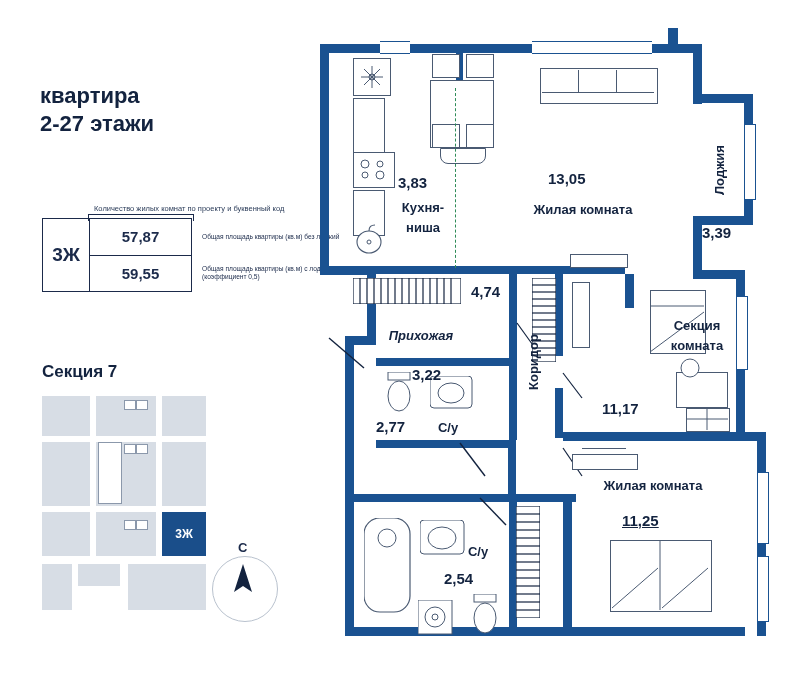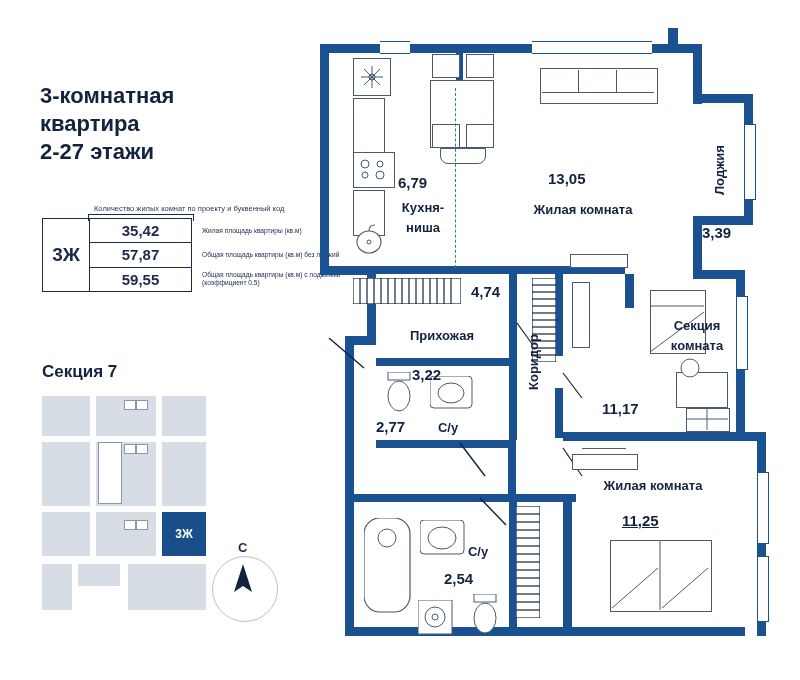--- a/index.html
+++ b/index.html
@@ -49,35 +49,30 @@
   .dash{position:absolute;border-left:1px dashed #2e8b57;}
   .win{position:absolute;background:#ffffff;border-top:1px solid #1a5291;border-bottom:1px solid #1a5291;}
 </style>
 </head>
 <body>
 
 <div class="panel-left">
 
 
   <div class="apt-title">
-    <div>3-комнатная</div>
     <div>квартира</div>
     <div>2-27 этажи</div>
   </div>
 
   <div class="spec">
     <div class="spec-caption-rule"></div>
     <div class="spec-caption">Количество жилых комнат по проекту и буквенный код</div>
     <div class="spec-box">
       <div class="spec-code">3Ж</div>
       <div class="spec-rows">
-        <div class="spec-row">
-          <span>35,42</span>
-          <span class="spec-note">Жилая площадь квартиры (кв.м)</span>
-        </div>
         <div class="spec-row">
           <span>57,87</span>
           <span class="spec-note">Общая площадь квартиры (кв.м) без лоджий</span>
         </div>
         <div class="spec-row">
           <span>59,55</span>
           <span class="spec-note">Общая площадь квартиры (кв.м) с лоджиями (коэффициент 0,5)</span>
         </div>
       </div>
     </div>
@@ -324,31 +319,31 @@
   <svg style="position:absolute;left:98px;top:572px;" width="36" height="36">
     <rect x="0" y="0" width="34" height="34" fill="#fff" stroke="#4a5a72" stroke-width="1"></rect>
     <circle cx="17" cy="17" r="10" fill="none" stroke="#4a5a72" stroke-width="1"></circle>
     <circle cx="17" cy="17" r="3" fill="none" stroke="#4a5a72" stroke-width="1"></circle>
   </svg>
   <svg style="position:absolute;left:148px;top:566px;" width="34" height="48">
     <rect x="6" y="0" width="22" height="8" fill="#fff" stroke="#4a5a72" stroke-width="1"></rect>
     <ellipse cx="17" cy="24" rx="11" ry="15" fill="#fff" stroke="#4a5a72" stroke-width="1"></ellipse>
   </svg>
 
-  <div class="room-area" style="left:78px;top:146px;">6,79</div>
+  <div class="room-area" style="left:78px;top:146px;">3,83</div>
   <div class="room-name" style="left:68px;top:172px;width:70px;">Кухня-</div>
   <div class="room-name" style="left:68px;top:192px;width:70px;">ниша</div>
 
   <div class="room-area" style="left:228px;top:142px;">13,05</div>
   <div class="room-name" style="left:188px;top:174px;width:150px;">Жилая комната</div>
 
   <div class="room-name vert" style="left:392px;top:100px;height:84px;">Лоджия</div>
   <div class="room-area" style="left:382px;top:196px;">3,39</div>
 
-  <div class="room-name" style="left:64px;top:300px;width:116px;">Прихожая</div>
+  <div class="room-name" style="left:43px;top:300px;width:116px;font-style:italic;">Прихожая</div>
   <div class="room-area" style="left:92px;top:338px;">3,22</div>
 
   <div class="room-area" style="left:151px;top:255px;">4,74</div>
   <div class="room-name vert" style="left:206px;top:296px;height:76px;">Коридор</div>
 
   <div class="room-area" style="left:56px;top:390px;">2,77</div>
   <div class="room-name" style="left:108px;top:392px;width:40px;">С/у</div>
 
   <div class="room-name" style="left:133px;top:516px;width:50px;">С/у</div>
   <div class="room-area" style="left:124px;top:542px;">2,54</div>

